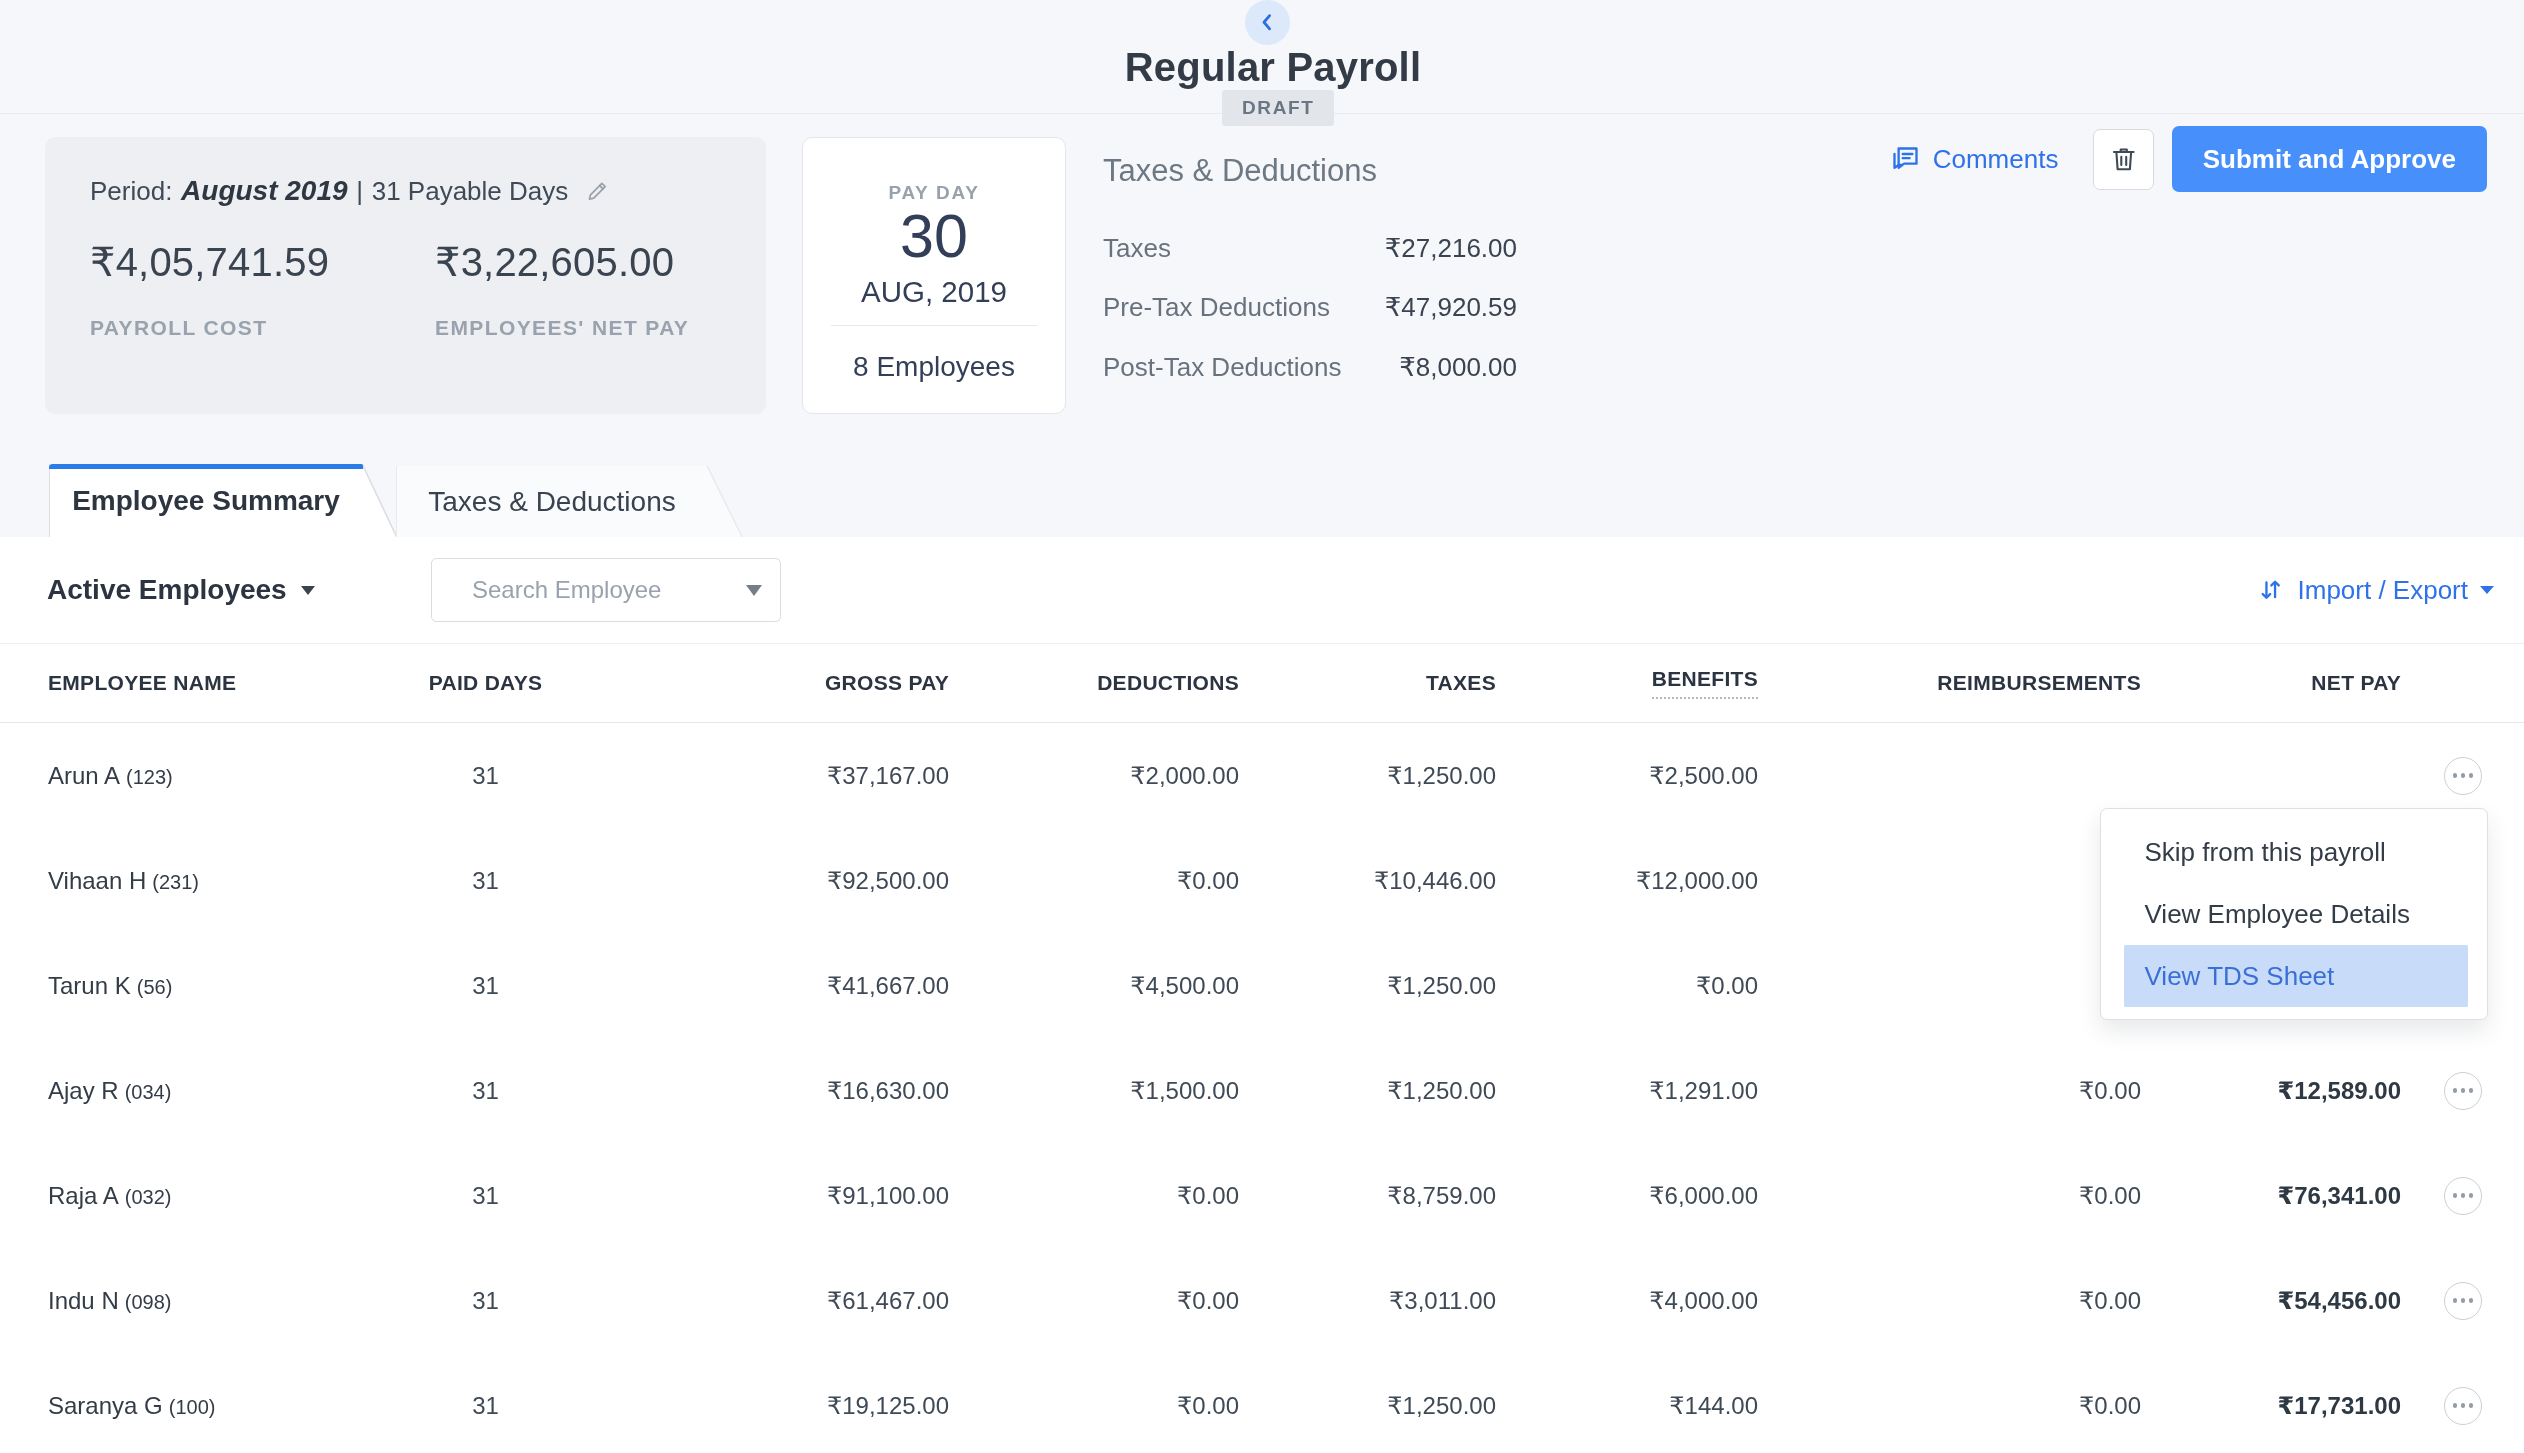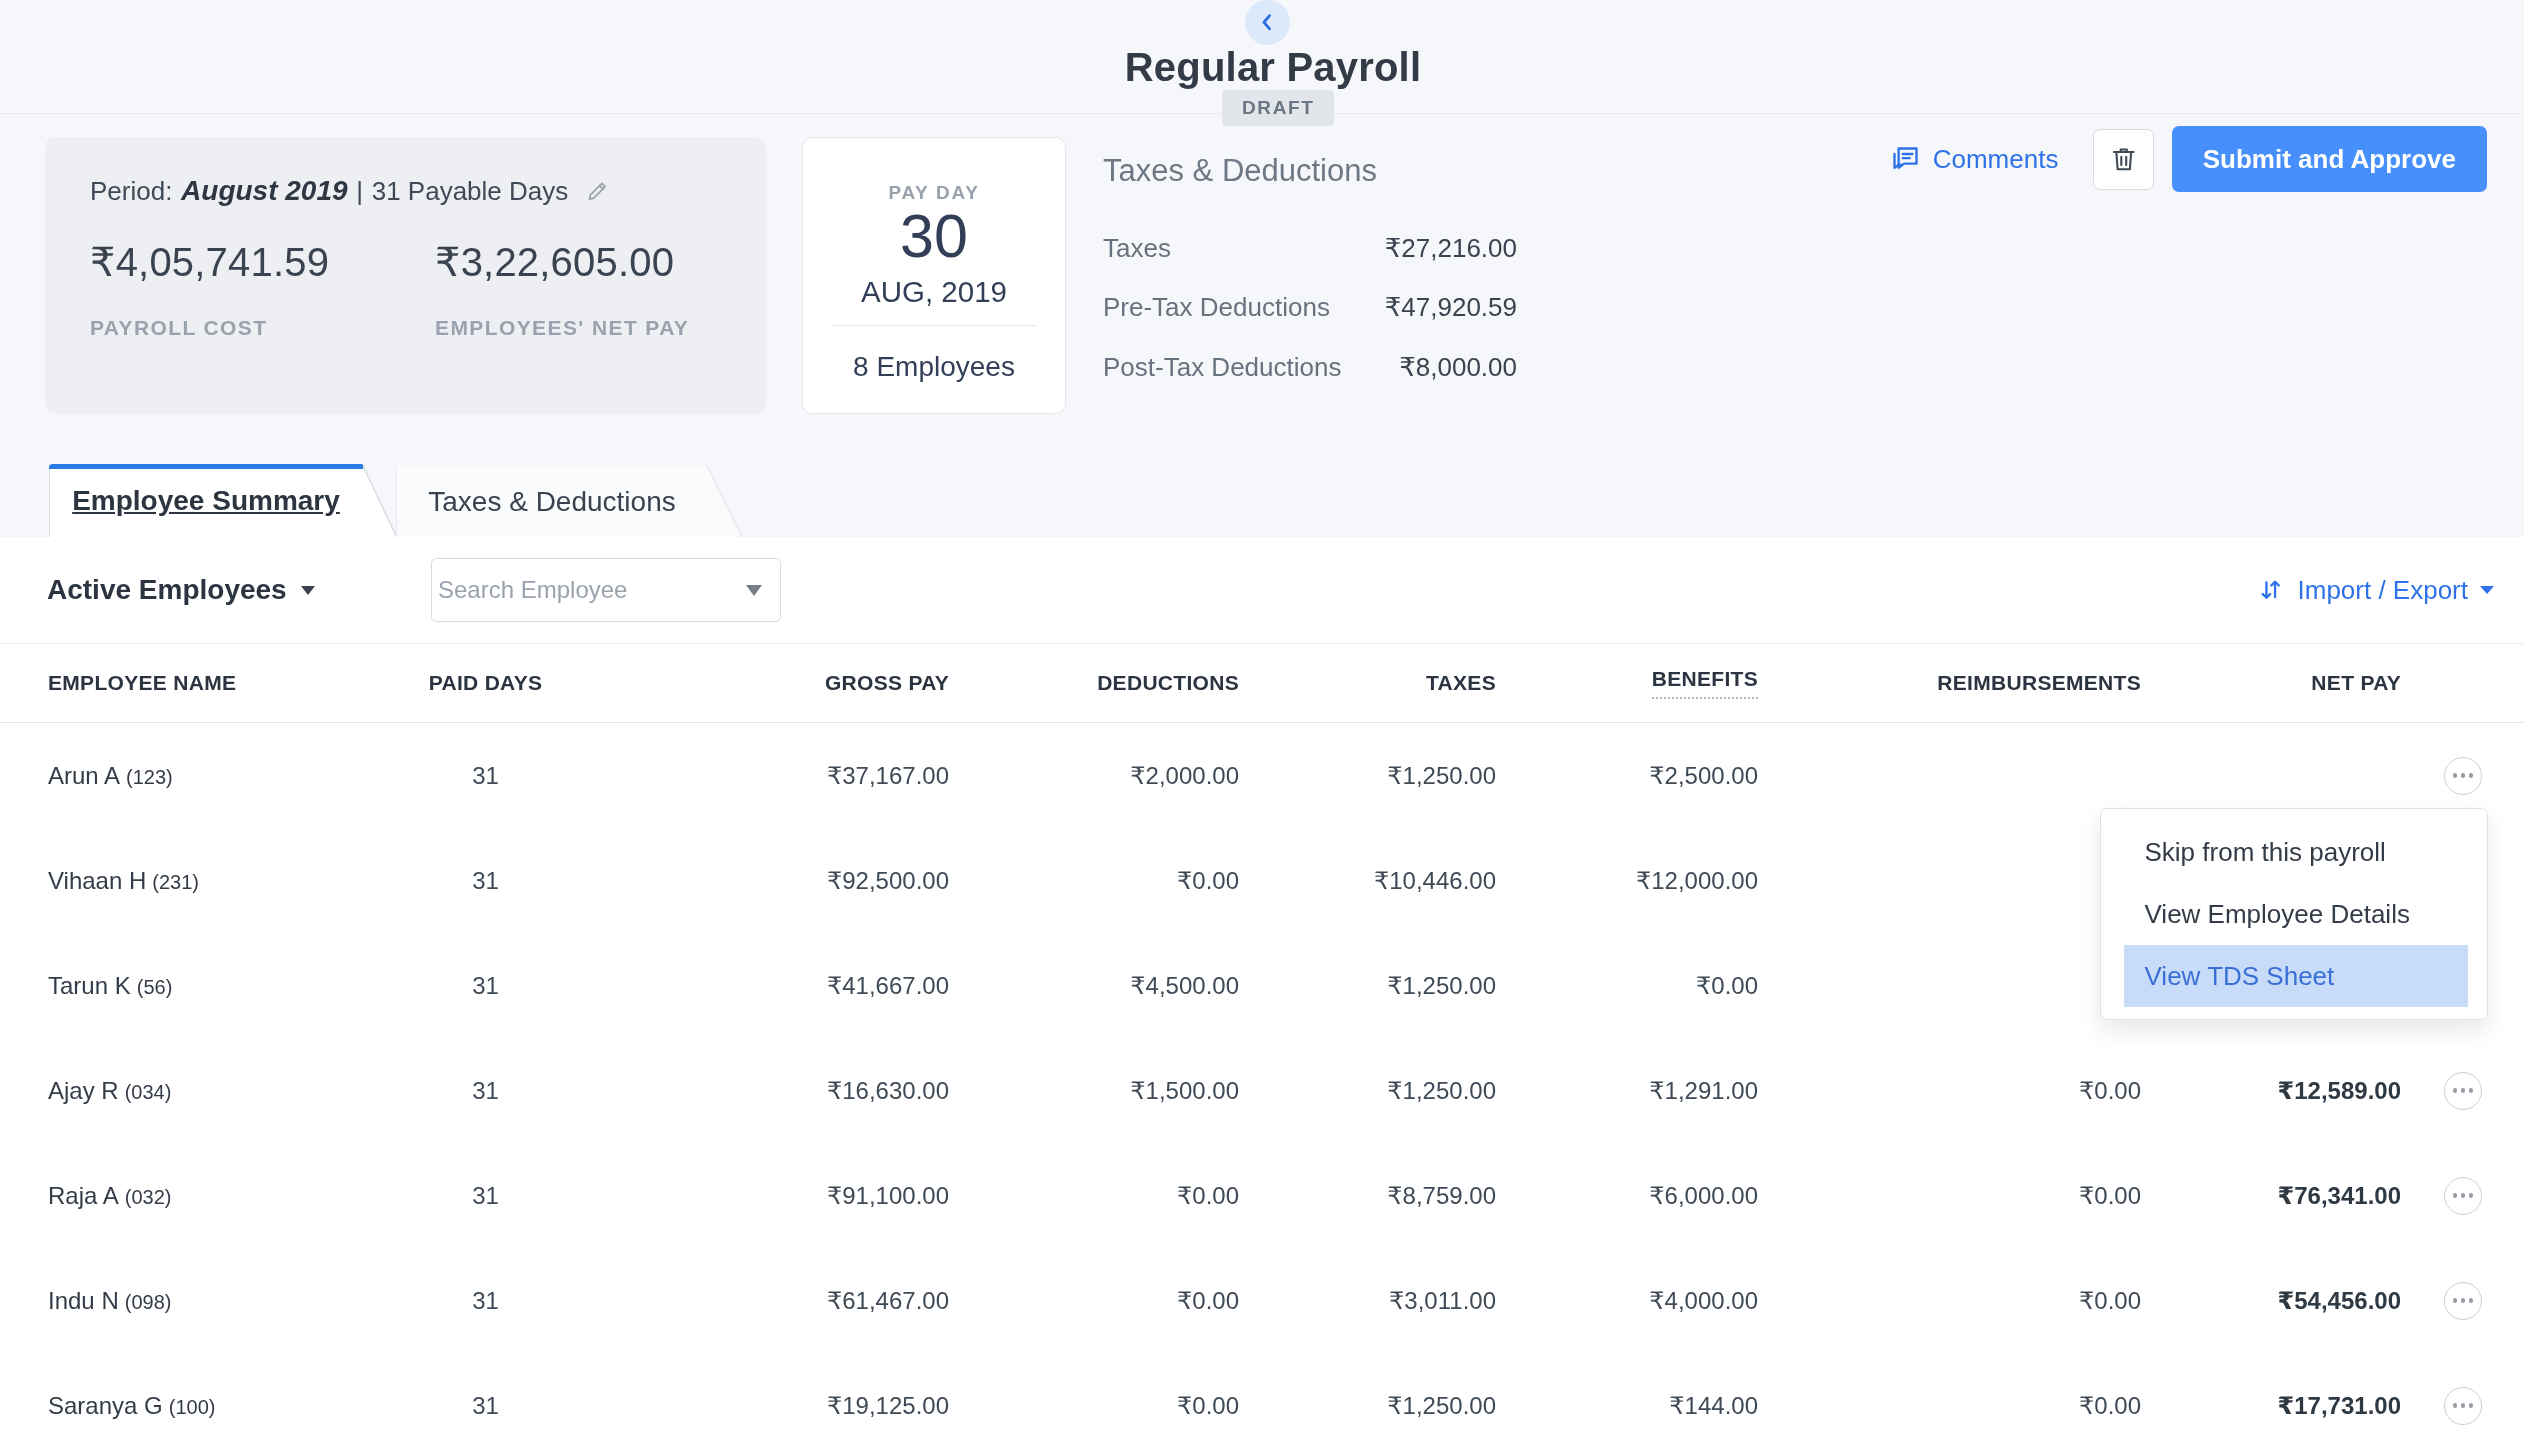--- a/index.html
+++ b/index.html
@@ -49,37 +49,37 @@
   .tnd-label{font-size:26px;color:#68727e;}
   .tnd-value{font-size:26px;color:#3a4350;}
 
   
   .tab{position:absolute;cursor:pointer;}
   .tab .shape{position:absolute;inset:0;clip-path:polygon(0 0,calc(100% - 35px) 0,100% 100%,0 100%);}
   .tab .shape.inner{left:0.9px;right:1.7px;background:#fff;}
   .tab-active{left:49px;top:464px;width:349px;height:74px;}
   .tab-active .shape.outer{background:#dadde2;}
   .tab-active .bluebar{position:absolute;left:0;top:0;width:calc(100% - 35px);height:5.2px;background:var(--tab-blue);border-radius:3.5px 1.7px 0 0;z-index:2;}
-  .tab-active .tab-label{font-weight:700;color:#2c3540;text-decoration:underline;}
+  .tab-active .tab-label{font-weight:700;color:#2c3540;}
   .tab-inactive{left:396px;top:466px;width:347px;height:71px;}
   .tab-inactive .shape.outer{background:#e8eaee;}
   .tab-inactive .shape.inner{background:#fafbfd;}
   .tab-inactive .tab-label{font-weight:400;color:#39434f;}
   .tab-label{position:absolute;inset:0;display:flex;align-items:center;justify-content:center;
     padding-right:35px;font-size:28px;z-index:3;}
 
   
   .content{position:absolute;left:0;top:537px;width:2525px;bottom:0;background:#fff;}
   .toolbar{position:relative;height:106px;border-bottom:0.9px solid #ecedef;}
   .filter{position:absolute;left:47px;top:0;bottom:0;display:flex;align-items:center;gap:14px;cursor:pointer;}
   .filter-label{font-size:28px;font-weight:700;color:#2b3440;}
   .caret-down{width:0;height:0;border-left:7.8px solid transparent;border-right:7.8px solid transparent;border-top:9.5px solid #3a434e;}
   .search-box{position:absolute;left:431px;top:21px;width:350px;height:64px;}
   .search-input{width:100%;height:100%;box-sizing:border-box;border:0.9px solid #d9dce0;border-radius:5.2px;
-    background:#fff;font-family:inherit;font-size:24px;color:#3b4550;padding:0 52px 0 6px;outline:none;}
+    background:#fff;font-family:inherit;font-size:24px;color:#3b4550;padding:0 52px 0 40px;outline:none;}
   .search-input::placeholder{color:#9aa2ad;}
   .search-caret{position:absolute;right:19px;top:27px;width:0;height:0;
     border-left:8.7px solid transparent;border-right:8.7px solid transparent;border-top:11.3px solid #767e89;pointer-events:none;}
   .import-export{position:absolute;right:31px;top:0;bottom:0;display:flex;align-items:center;gap:12px;
     color:var(--link-blue);font-size:26px;cursor:pointer;}
   .import-export .caret-down{border-top-color:var(--link-blue);border-left-width:7px;border-right-width:7px;border-top-width:8.7px;}
 
   
   .grid-cols{display:grid;grid-template-columns:412px 147px 390px 290px 257px 262px 383px 260px 1fr;align-items:center;}
   .thead{height:78px;border-bottom:0.9px solid #e5e7ea;font-size:21px;font-weight:700;color:#2b3440;letter-spacing:0.3px;}

